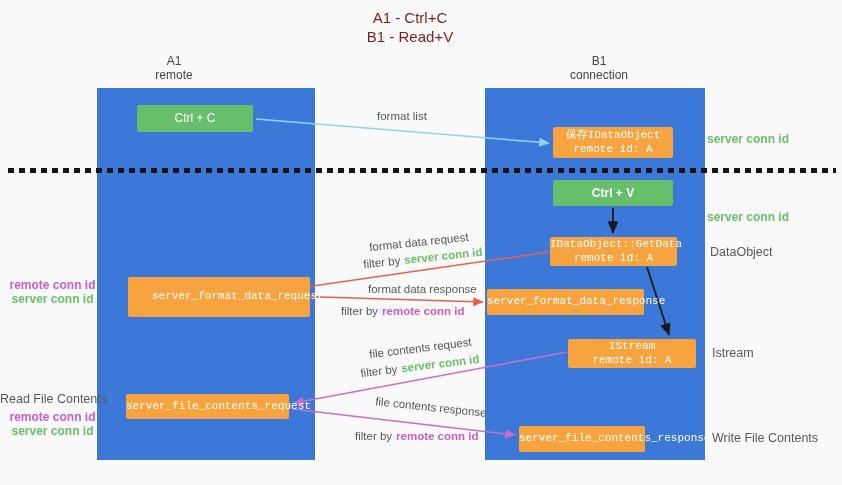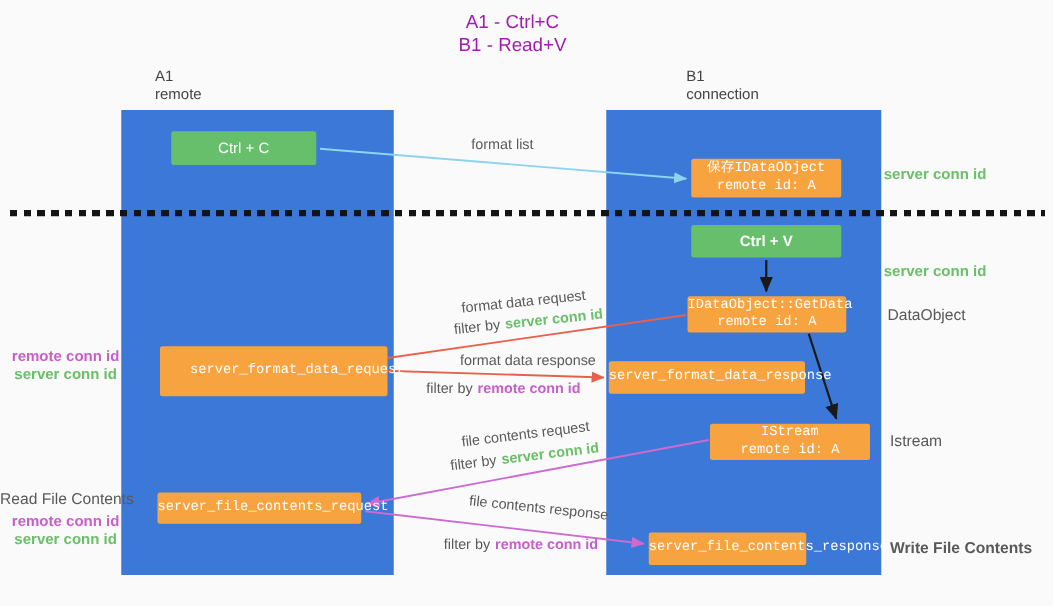--- a/index.html
+++ b/index.html
@@ -1,19 +1,19 @@
 <!DOCTYPE html>
 <html style="--lane-blue: #3c78d8; --box-green: #68bf6b; --box-orange: #f7a440; --arrow-blue: #8fd3f0; --arrow-red: #e8604c; --arrow-magenta: #cd6bd0; --arrow-black: #1a1a1a; --text-green: #6abf69; --text-magenta: #c85ecb; --text-gray: #595959;"><head>
 <meta charset="utf-8">
 <style>
   html,body{margin:0;padding:0;}
   body{font-family:"Liberation Sans","DejaVu Sans",sans-serif;background:#fafafa;}
   .canvas{position:relative;width:842px;height:485px;background:#fafafa;overflow:hidden;}
-  .title{position:absolute;left:0;top:8px;width:820px;text-align:center;font-size:15px;color:#a21caf;line-height:19px;}
-  .lane-header{position:absolute;width:100px;text-align:left;font-size:12px;color:#444;line-height:14px;}
+  .title{position:absolute;left:0;top:8px;width:820px;text-align:center;font-size:15px;color:#7f1d1d;line-height:19px;}
+  .lane-header{position:absolute;width:100px;text-align:center;font-size:12px;color:#444;line-height:14px;}
   .lane{position:absolute;background:var(--lane-blue);}
   .box{position:absolute;color:#fff;text-align:center;border-radius:2px;display:flex;flex-direction:column;justify-content:center;font-size:12px;line-height:1.2;z-index:3;}
   .box.small{font-size:11px;font-family:Liberation Mono, monospace;}
   .green{background:var(--box-green);}
   .orange{background:var(--box-orange);}
   .dotted{position:absolute;left:8px;top:168px;width:828px;height:5px;background:repeating-linear-gradient(90deg,#141414 0 6px,transparent 6px 11px);z-index:2;}
   .lbl{position:absolute;color:var(--text-gray);font-size:11.5px;white-space:nowrap;z-index:4;}
   .lbl span + span{margin-left:4px;}
   .ann{position:absolute;font-size:12px;white-space:nowrap;z-index:4;line-height:14px;}
   .ann.center{text-align:center;width:105px;left:0;}
@@ -135,21 +135,21 @@
 
   <div class="lbl rot-p6" style="left:375px;top:401px;">file contents response</div>
   <div class="lbl" style="left:355px;top:430px;">
     <span>filter by</span><span class="magenta-text">remote conn id</span>
   </div>
 
   <div class="ann green-text" style="left:707px;top:132px;">server conn id</div>
   <div class="ann green-text" style="left:707px;top:210px;">server conn id</div>
   <div class="ann gray-text" style="left:710px;top:245px;">DataObject</div>
   <div class="ann gray-text" style="left:712px;top:346px;">Istream</div>
-  <div class="ann gray-text" style="left:712px;top:431px;font-weight:bold;">Write File Contents</div>
+  <div class="ann gray-text" style="left:712px;top:431px;">Write File Contents</div>
 
   <div class="ann center" style="top:278px;">
     <div class="magenta-text">remote conn id</div>
     <div class="green-text">server conn id</div>
   </div>
   <div class="ann center gray-text" style="top:392px;">Read File Contents</div>
   <div class="ann center" style="top:410px;">
     <div class="magenta-text">remote conn id</div>
     <div class="green-text">server conn id</div>
   </div>

